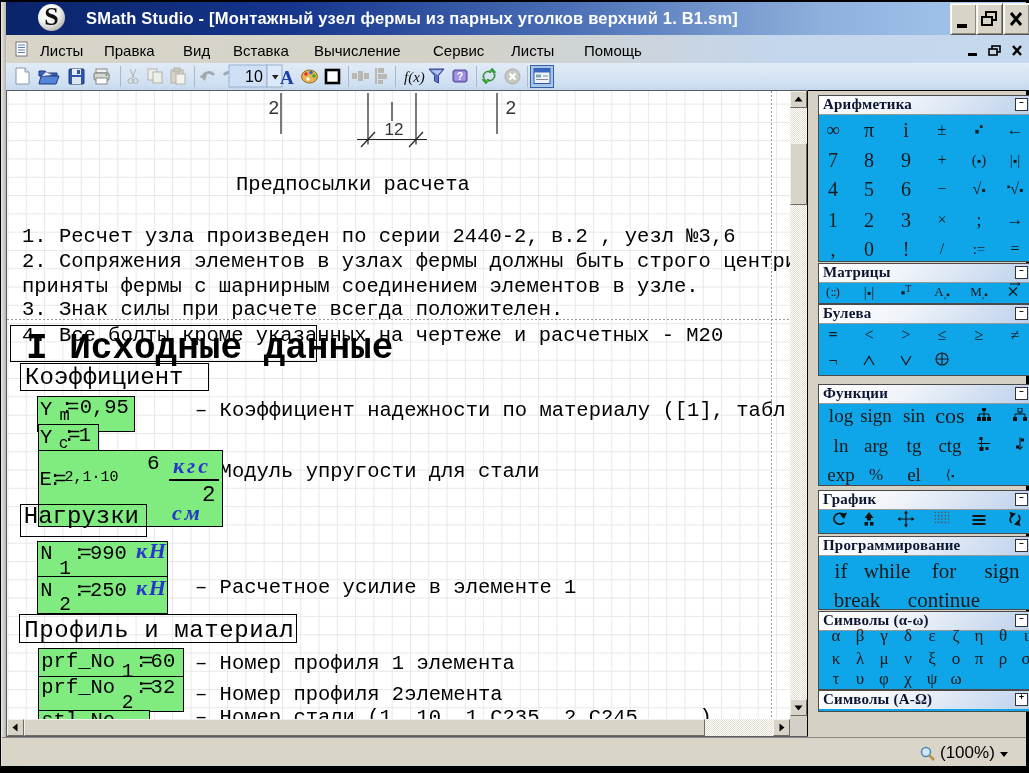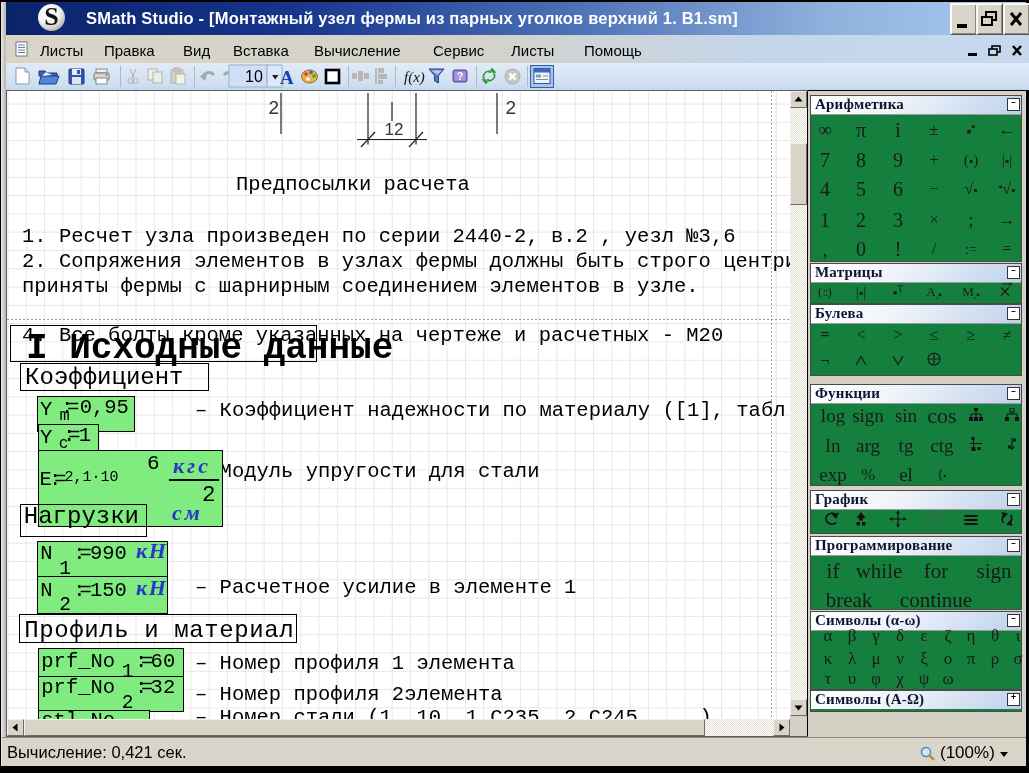--- a/index.html
+++ b/index.html
@@ -27,21 +27,21 @@
   background-image:linear-gradient(#e7e7e7 1px,transparent 1px),linear-gradient(90deg,#e7e7e7 1px,transparent 1px);
   background-size:18.3px 18.3px;background-position:0.5px 12.6px;}
 
 .sb{background:#d8d4c8;border:1px solid;border-color:#f2f0ea #6e6c64 #6e6c64 #f2f0ea;box-sizing:border-box;}
 #vtrack{left:790px;top:91px;width:17px;height:625px;background:conic-gradient(#ffffff 25%,#e2dfd2 0 50%,#ffffff 0 75%,#e2dfd2 0) 0 0/2px 2px;}
 #htrack{left:7px;top:719px;width:783px;height:17px;background:conic-gradient(#ffffff 25%,#e2dfd2 0 50%,#ffffff 0 75%,#e2dfd2 0) 0 0/2px 2px;}
 #corner{left:790px;top:716px;width:17px;height:21px;background:#d4d0c8;}
 #canvbot{left:6px;top:736px;width:802px;height:2px;background:#5c5c66;}
 
 #sidebar{left:808px;top:91px;width:218px;height:646px;background:#d5d1c5;}
-.panel{position:absolute;left:2px;width:210px;border:1px solid #4a4a4a;background:#15803d;}
+.panel{position:absolute;left:10px;width:210px;border:1px solid #4a4a4a;background:#0ea5e9;}
 .phead{position:relative;height:18px;background:linear-gradient(135deg,#ffffff 0%,#f0f4fa 40%,#bdd1ec 100%);
   border-bottom:1px solid #9a9a9a;}
 .phead b{position:absolute;left:4px;top:0px;font:bold 15px/17px "Liberation Serif",serif;color:#0d1530;letter-spacing:.2px;}
 .pbtn{position:absolute;right:1px;top:2px;width:11px;height:11px;border:1px solid #333;background:#fff;
   font:bold 9px/9px "Liberation Mono",monospace;text-align:center;color:#000;}
 .sym{position:absolute;font-family:"Liberation Serif",serif;color:#1a1a1a;text-align:center;transform:translate(-50%,-50%);white-space:pre;}
 
 #status{left:2px;top:740px;width:1024px;height:26px;background:#d9d5c9;}
 #statustop{left:2px;top:737px;width:1024px;height:3px;background:#d9d5c9;border-top:1px solid #8a887f;}
 #status .txt{position:absolute;left:5px;top:3px;font:16.5px/19px "Liberation Sans",sans-serif;color:#000;}
@@ -240,20 +240,21 @@
     <text x="377.5" y="44" font-family="Liberation Sans" font-size="17" fill="#333">12</text>
 
     <line x1="0" y1="228.5" x2="783" y2="228.5" stroke="#9a9a9a" stroke-width="1" stroke-dasharray="2,2"></line>
     <line x1="764.5" y1="0" x2="764.5" y2="628" stroke="#9a9a9a" stroke-width="1" stroke-dasharray="2,2"></line>
   </svg>
 
   <div class="t" style="left:229px;top:80.5px">Предпосылки расчета</div>
   <div class="t" style="left:15px;top:133px">1. Ресчет узла произведен по серии 2440-2, в.2 , уезл №3,6</div>
   <div class="t" style="left:15px;top:157.5px">2. Сопряжения элементов в узлах фермы должны быть строго центрированы,</div>
   <div class="t" style="left:15px;top:182.5px">приняты фермы с шарнирным соединением элементов в узле.</div>
+  <div class="t" style="left:15px;top:206.3px">3. Знак силы при расчете всегда положителен.</div>
   <div class="t" style="left:15px;top:231.5px">4. Все болты кроме указанных на чертеже и расчетных - М20</div>
 
   <div class="t" style="left:188px;top:306.9px">– Коэффициент надежности по материалу ([1], табл.1)</div>
   <div class="t" style="left:188px;top:367.5px">– Модуль упругости для стали</div>
   <div class="t" style="left:188px;top:483.5px">– Расчетное усилие в элементе 1</div>
   <div class="t" style="left:188px;top:559.8px">– Номер профиля 1 элемента</div>
   <div class="t" style="left:188px;top:591.4px">– Номер профиля 2элемента</div>
   <div class="t" style="left:188px;top:613.8px">– Номер стали (1..10, 1 С235, 2 С245, ...)</div>
 
   <div class="green" style="left:30.4px;top:304.5px;width:95.6px;height:34.9px"></div>
@@ -291,21 +292,21 @@
   <div class="f" style="left:52.3px;top:468.9px;font-size:19.5px">1</div>
   <div class="f" style="left:66.3px;top:452.8px;font-size:20.5px">:</div>
   <div class="f" style="left:72.5px;top:452.8px;font-size:20.5px">=</div>
   <div class="f" style="left:82.9px;top:452.8px;font-size:20.5px">990</div>
   <div class="unit" style="left:129px;top:449.1px;font-size:22px;letter-spacing:1.5px">кН</div>
 
   <div class="f" style="left:33.3px;top:489.5px;font-size:20.5px">N</div>
   <div class="f" style="left:52.3px;top:504.7px;font-size:19.5px">2</div>
   <div class="f" style="left:66.3px;top:489.5px;font-size:20.5px">:</div>
   <div class="f" style="left:72.5px;top:489.5px;font-size:20.5px">=</div>
-  <div class="f" style="left:82.9px;top:489.5px;font-size:20.5px">150</div>
+  <div class="f" style="left:82.9px;top:489.5px;font-size:20.5px">250</div>
   <div class="unit" style="left:129px;top:485.8px;font-size:22px;letter-spacing:1.5px">кН</div>
 
   <div class="f" style="left:34.3px;top:561px;font-size:20.5px">prf_No</div>
   <div class="f" style="left:114.7px;top:571.9px;font-size:19.5px">1</div>
   <div class="f" style="left:127.9px;top:561px;font-size:20.5px">:</div>
   <div class="f" style="left:134px;top:561px;font-size:20.5px">=</div>
   <div class="f" style="left:143.6px;top:561px;font-size:20.5px">60</div>
 
   <div class="f" style="left:34.3px;top:586.8px;font-size:20.5px">prf_No</div>
   <div class="f" style="left:114.7px;top:603.2px;font-size:19.5px">2</div>
@@ -563,21 +564,20 @@
 
  <div class="panel" style="top:599px;height:20px">
   <div class="phead" style="border-bottom:none">
         <b>Символы (А-Ω)</b>
         <span class="pbtn">+</span>
       </div>
  </div>
 </div>
 <div class="abs" id="statustop"></div>
 <div class="abs" id="status">
-    <span class="txt">Вычисление: 0,421 сек.</span>
 <svg style="position:absolute;left:917px;top:5px" width="18" height="18">
       <circle cx="7" cy="7" r="4.5" fill="#cfe6f5" stroke="#4b89b8" stroke-width="1.5"></circle>
       <line x1="10.5" y1="10.5" x2="15" y2="15" stroke="#c09040" stroke-width="2.5"></line>
     </svg>
 <span id="zoomtxt">(100%)&nbsp;<svg width="9" height="8">
         <path d="M0 2 L8 2 L4 7 Z" fill="#000"></path>
       </svg></span>
 </div>
 
 </body></html>

